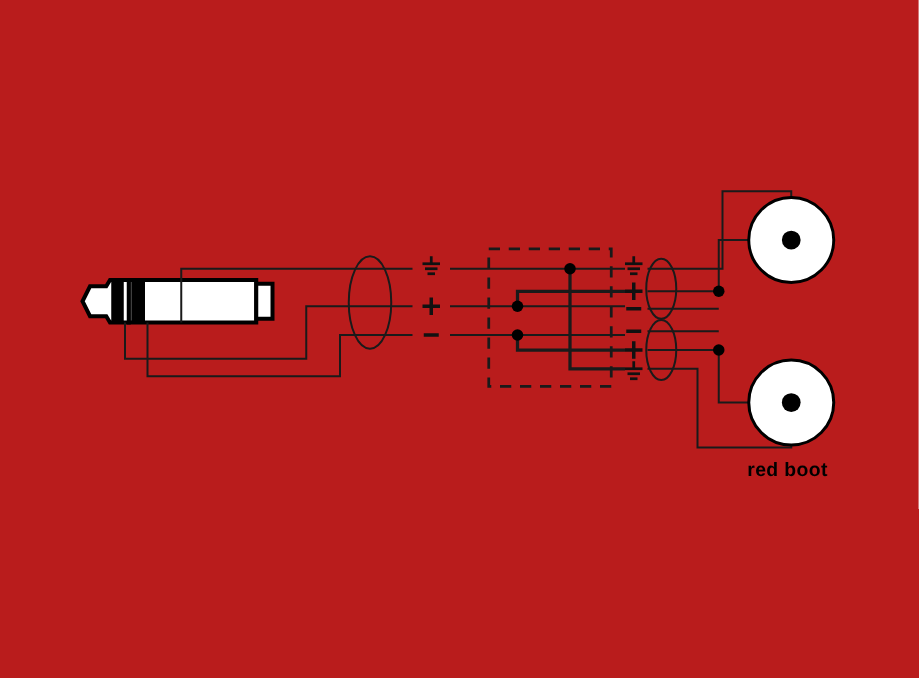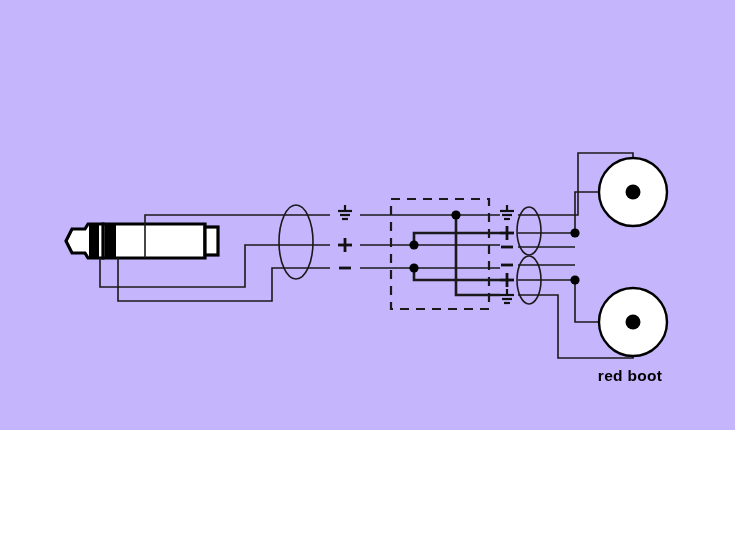--- a/index.html
+++ b/index.html
@@ -7,22 +7,22 @@
     margin: 0;
     padding: 0;
     background: #ffffff;
   }
   body {
     font-family: "Liberation Sans", sans-serif;
   }
   #diagram-root {
     position: relative;
     width: 735px;
-    height: 430px;
-    background: #c4b5fd;
+    height: 542px;
+    background: #b91c1c;
     overflow: hidden;
   }
   #wiring-svg {
     display: block;
     width: 735px;
     height: 542px;
   }
   .wire {
     fill: none;
     stroke: #1a1a1a;

